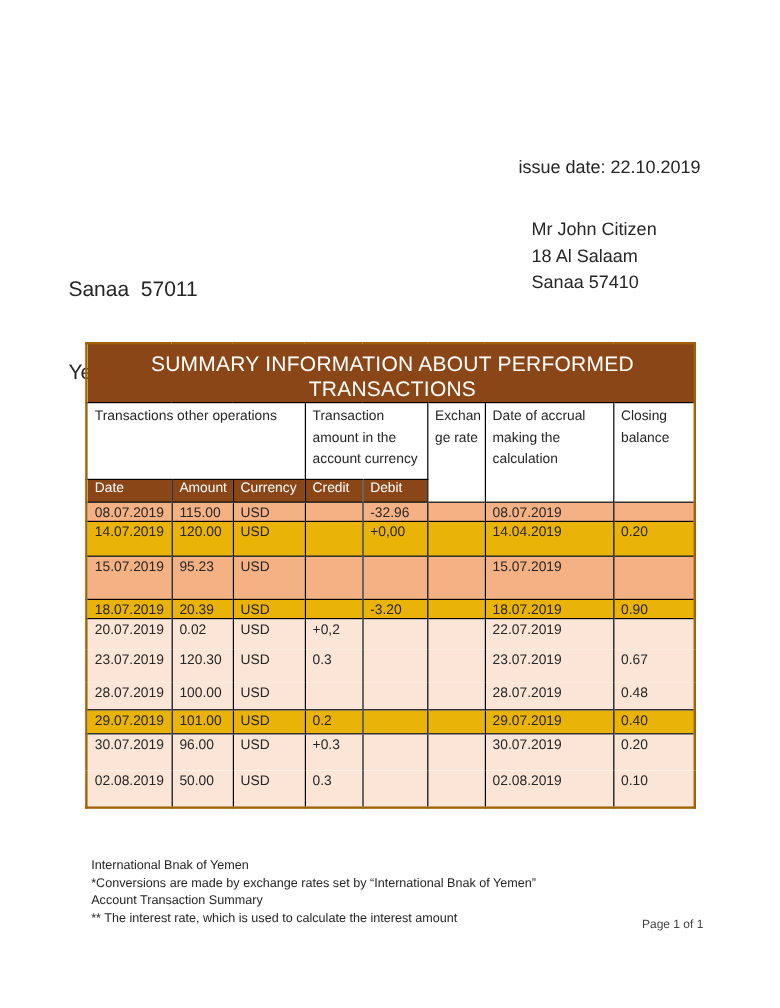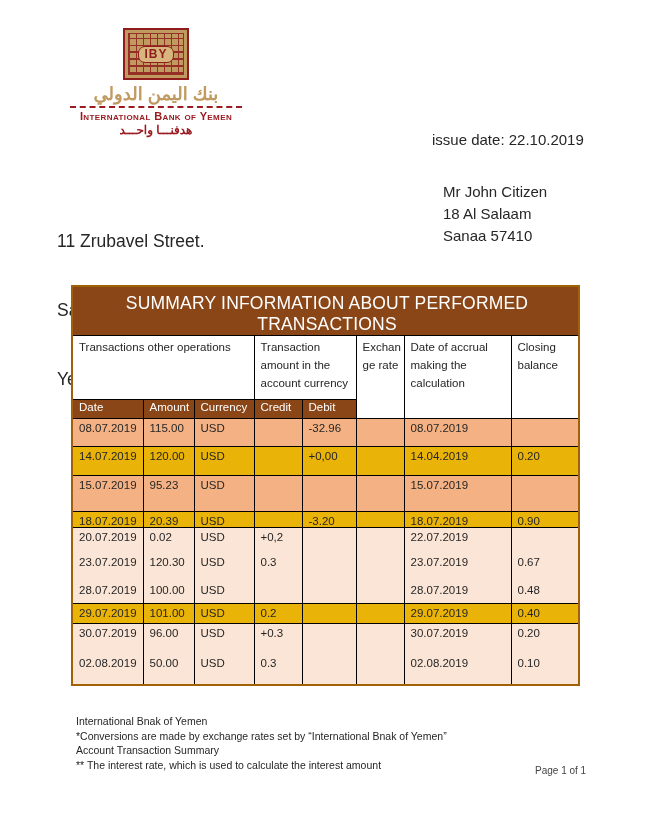--- a/index.html
+++ b/index.html
@@ -50,21 +50,21 @@
   table.tx td { border-left:1px solid #000; border-top:1px solid #000;
     vertical-align:top; padding:3px 3px 0 6px; overflow:hidden; }
   tr.title-row td { height:31px; background:var(--table-brown); color:#fff;
     text-align:center; font-size:17.5px; padding-top:6px; letter-spacing:.2px; }
   tr.header-row td { height:64px; background:#fff; line-height:1.55; padding-top:3px; }
   tr.subheader-row td { height:19px; background:var(--table-brown); color:#fff; padding-top:1px; }
   tbody tr.shade-orange td { background:var(--row-orange); }
   tbody tr.shade-peach td { background:var(--row-peach); }
   tbody tr.shade-white td { background:#eab308; }
   tbody tr.cont td { border-top:none; }
-  tbody tr:nth-child(1){height:28px} tbody tr:nth-child(2){height:29px}
+  tbody tr:nth-child(1){height:16px} tbody tr:nth-child(2){height:29px}
   tbody tr:nth-child(3){height:36px} tbody tr:nth-child(4){height:14px}
   tbody tr:nth-child(5){height:25px} tbody tr:nth-child(6){height:28px}
   tbody tr:nth-child(7){height:23px} tbody tr:nth-child(8){height:20px}
   tbody tr:nth-child(9){height:30px} tbody tr:nth-child(10){height:31px}
 
   
   .footer { position:absolute; left:76px; top:714px; font-size:10.5px; line-height:14.5px; }
 
   .page-label { position:absolute; left:535px; top:765px; font-size:10px; color:#444; z-index:1; }
 
@@ -74,34 +74,24 @@
                 2px 2px 0 #2a1e05, 0 3px 0 #2a1e05, 3px 3px 1px #3a2a08; }
   .wm-1 { color:var(--wm-yellow); }
   .wm-2 { color:var(--wm-orange); }
   .wm-3 { color:var(--wm-purple); }
 </style>
 </head>
 <body>
 
 <div class="page">
 
-  <header class="logo-block">
-    <div class="stamp">
-      <div class="stamp-grid"></div>
-      <div class="stamp-center">IBY</div>
-    </div>
-    <div class="arabic-name">بنك اليمن الدولي</div>
-    <div class="english-name">International Bank of Yemen</div>
-    <div class="motto">هدفنـــا واحـــد</div>
-  </header>
 
   <div class="issue-date">issue date: 22.10.2019</div>
 
   <div class="sender">
-    <div>11 Zrubavel Street.</div>
     <div>Sanaa  57011</div>
     <div>Yemen</div>
   </div>
 
   <div class="recipient">
     <div>Mr John Citizen</div>
     <div>18 Al Salaam</div>
     <div>Sanaa 57410</div>
   </div>
 

